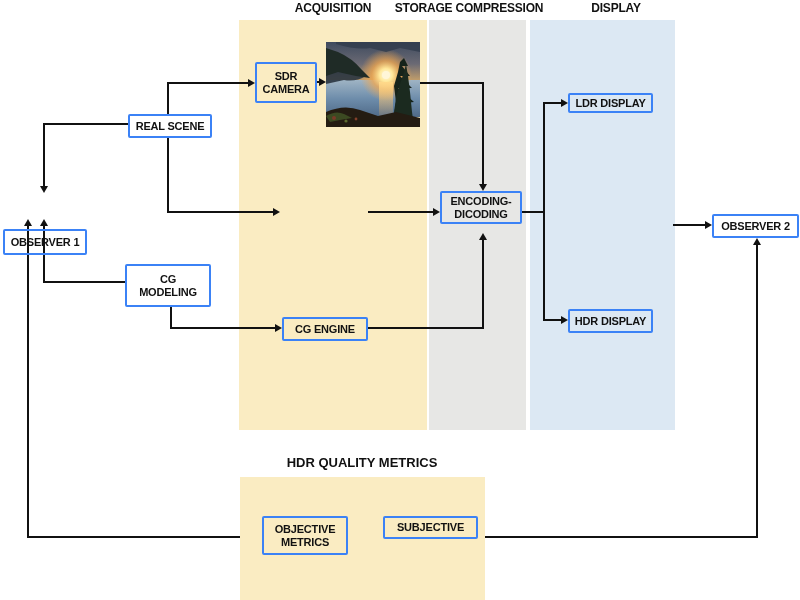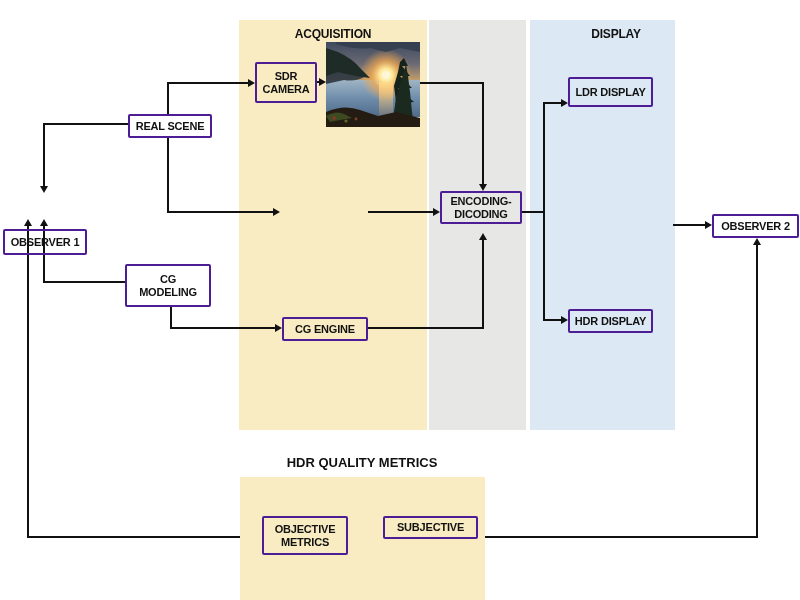--- a/index.html
+++ b/index.html
@@ -7,40 +7,40 @@
     position:relative;width:800px;height:600px;background:#ffffff;
     font-family:"Liberation Sans","DejaVu Sans",sans-serif;overflow:hidden;
   }
   
   .col{position:absolute;top:20px;height:410px;}
   .col-a{left:239px;width:188px;background:#FAECC2;}
   .col-s{left:429px;width:97px;background:#E7E7E5;}
   .col-d{left:530px;width:145px;background:#DCE8F3;}
   .metrics-bg{position:absolute;left:240px;top:477px;width:245px;height:123px;background:#FAECC2;}
   
-  .hdr{position:absolute;top:1px;transform:translateX(-50%);font-size:12px;font-weight:bold;color:#111;white-space:nowrap;letter-spacing:-0.2px;margin-top:26px;}
+  .hdr{position:absolute;top:1px;transform:translateX(-50%);font-size:12px;font-weight:bold;color:#111;white-space:nowrap;letter-spacing:-0.2px;}
   .hdr-a{left:333px;}
   .hdr-s{left:469px;}
   .hdr-d{left:616px;}
   .metrics-title{position:absolute;top:455px;left:362px;transform:translateX(-50%);font-size:13px;font-weight:bold;color:#111;white-space:nowrap;}
   
   .node{
-    position:absolute;box-sizing:border-box;border:2px solid #4c1d95;border-radius:2px;
+    position:absolute;box-sizing:border-box;border:2px solid #3b82f6;border-radius:2px;
     display:flex;align-items:center;justify-content:center;text-align:center;
     font-size:11px;font-weight:bold;color:#111;line-height:1.15;white-space:pre-line;
     letter-spacing:-0.2px;background:transparent;
   }
   #n-observer1 {left:3px;  top:193px;width:84px;height:26px;margin-top:36px;}
   #n-realscene {left:128px;top:114px;width:84px;height:24px;}
   #n-cgmodel   {left:125px;top:264px;width:86px;height:43px;}
   #n-sdrcam    {left:255px;top:62px; width:62px;height:41px;}
   #n-hdrcam    {left:280px;top:200px;width:88px;height:25px;}
   #n-cgengine  {left:282px;top:317px;width:86px;height:24px;}
   #n-encoding  {left:440px;top:191px;width:82px;height:33px;}
-  #n-ldr       {left:568px;top:77px; width:85px;height:30px;}
+  #n-ldr       {left:568px;top:93px; width:85px;height:20px;}
   #n-hdrdisp   {left:568px;top:309px;width:85px;height:24px;}
   #n-observer2 {left:712px;top:214px;width:87px;height:24px;}
   #n-objective {left:262px;top:516px;width:86px;height:39px;}
   #n-subjective{left:383px;top:516px;width:95px;height:23px;}
   
   .photo{position:absolute;left:326px;top:42px;width:94px;height:85px;}
   
   .hl,.vl{position:absolute;background:#111;}
   .hl{height:2px;}
   .vl{width:2px;}
@@ -54,20 +54,21 @@
 <body>
 
 <div class="canvas">
 
   <div class="col col-a"></div>
   <div class="col col-s"></div>
   <div class="col col-d"></div>
   <div class="metrics-bg"></div>
 
   <div class="hdr hdr-a">ACQUISITION</div>
+  <div class="hdr hdr-s">STORAGE COMPRESSION</div>
   <div class="hdr hdr-d">DISPLAY</div>
   <div class="metrics-title">HDR QUALITY METRICS</div>
 
   <div class="hl" style="left:43px;top:123px;width:85px;"></div>
   <div class="vl" style="left:43px;top:123px;height:64px;"></div>
   <div class="ad" style="left:40px;top:186px;"></div>
 
   <div class="vl" style="left:167px;top:82px;height:32px;"></div>
   <div class="hl" style="left:167px;top:82px;width:82px;"></div>
   <div class="ar" style="left:248px;top:79px;"></div>

